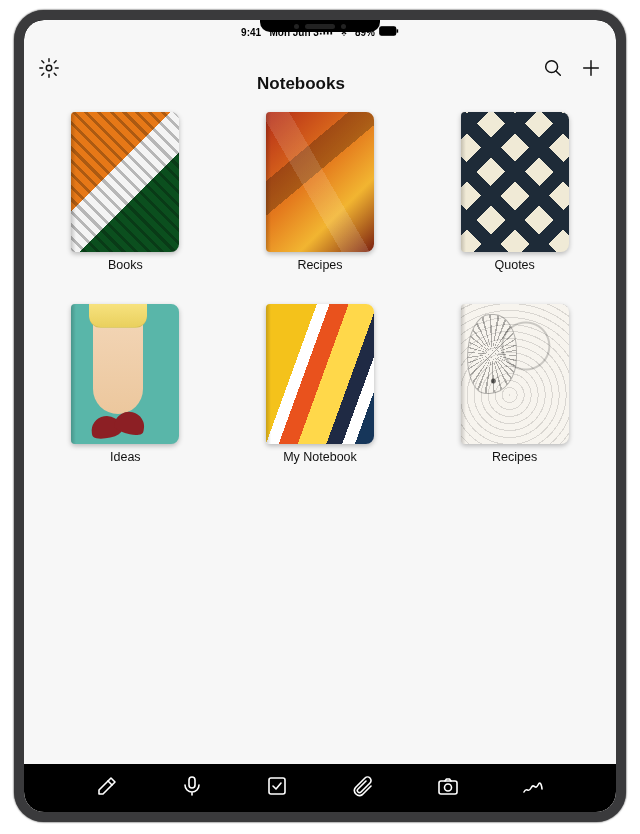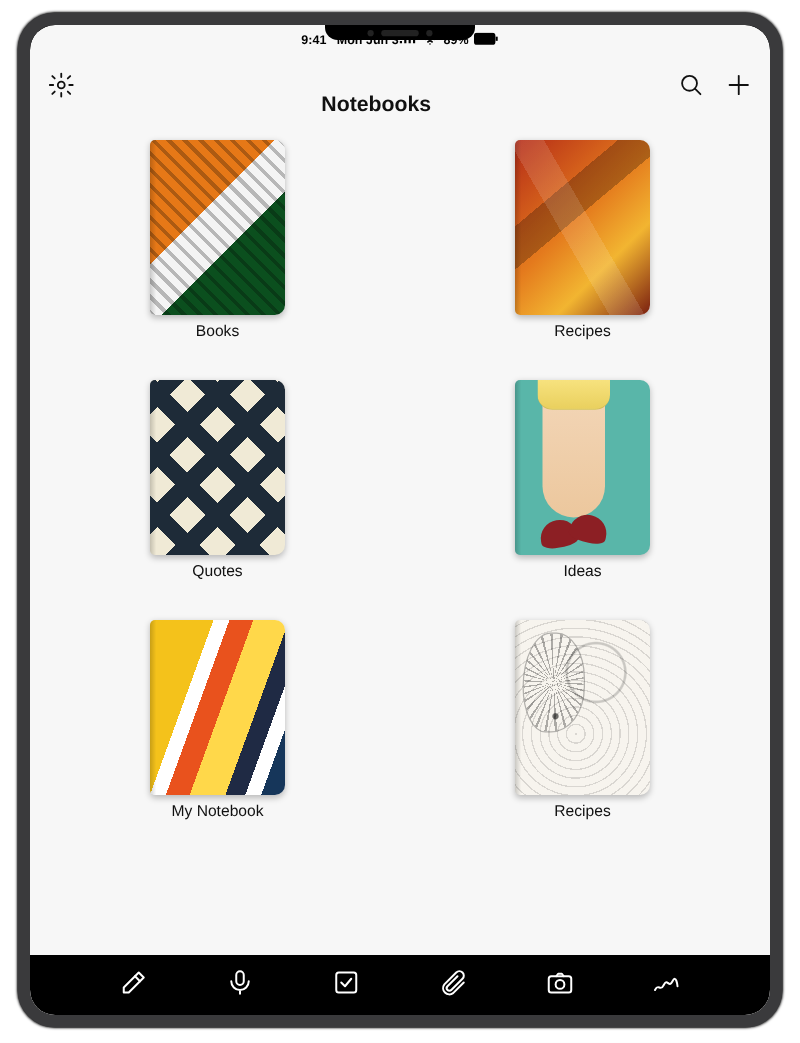--- a/index.html
+++ b/index.html
@@ -28,21 +28,21 @@
   .wifi, .batt, .signal { display:inline-block; }
   .header {
     display: flex; align-items: center; justify-content: space-between;
     padding: 6px 14px 10px 14px;
   }
   .header .title { font-size: 17px; font-weight: 700; color: #111; margin-top: 28px; }
   .header .right { display: flex; gap: 16px; align-items: center; }
   .iconbtn { width: 22px; height: 22px; display:flex; align-items:center; justify-content:center; color:#111; cursor:pointer;}
   .content { flex: 1; overflow: auto; padding: 8px 20px; }
   .grid {
-    display: grid; grid-template-columns: repeat(2, 1fr);
+    display: grid; grid-template-columns: repeat(3, 1fr);
     column-gap: 60px; row-gap: 18px; justify-items: center; gap: 32px;
   }
   .notebook { display: flex; flex-direction: column; align-items: center; cursor:pointer; }
   .cover {
     width: 108px; height: 140px; border-radius: 4px 8px 8px 4px;
     box-shadow: 0 2px 5px rgba(0,0,0,0.25);
     position: relative; overflow: hidden; background: #ddd;
   }
   .cover::before{
     content:""; position:absolute; left:0; top:0; bottom:0; width:5px;

